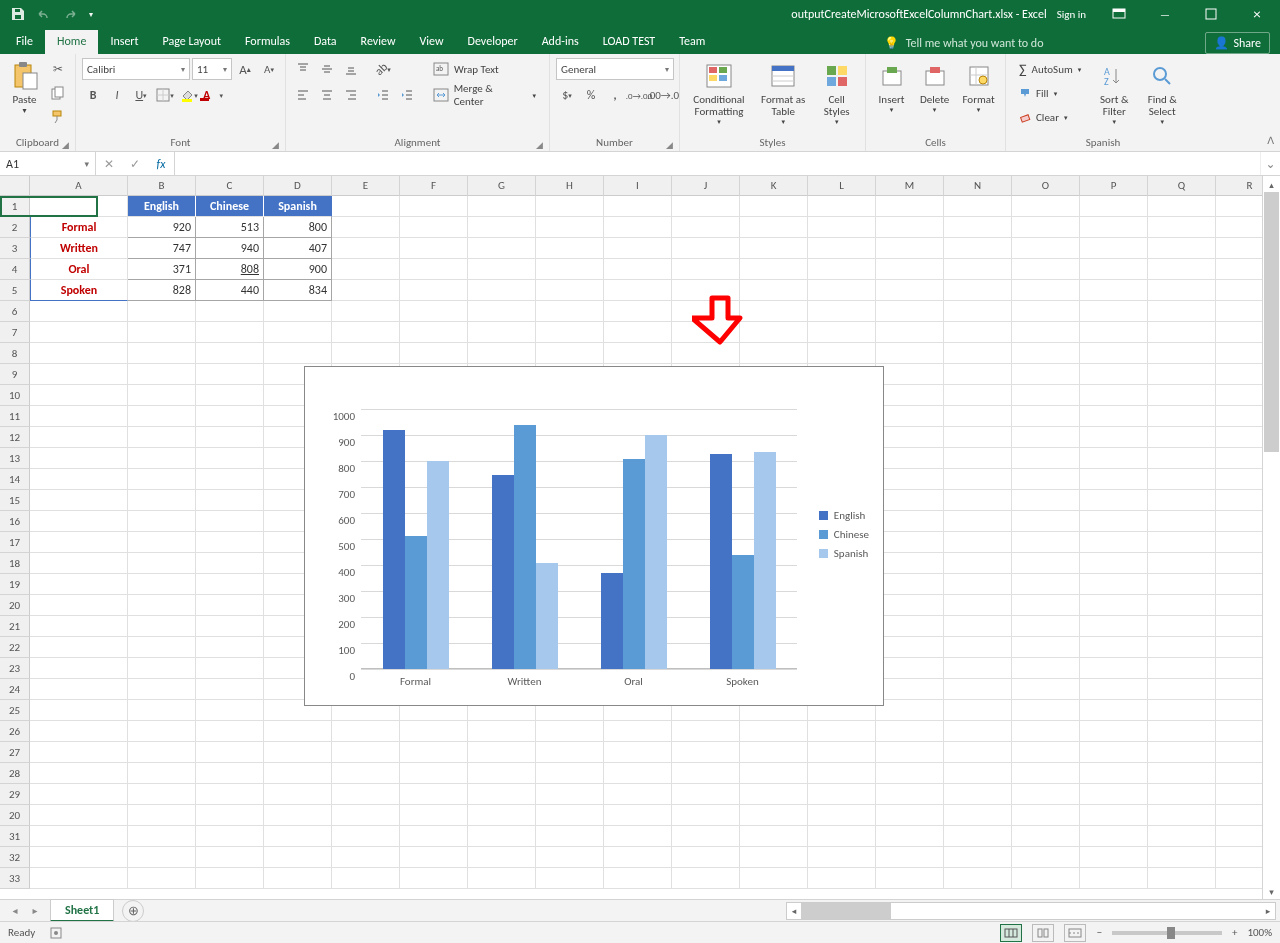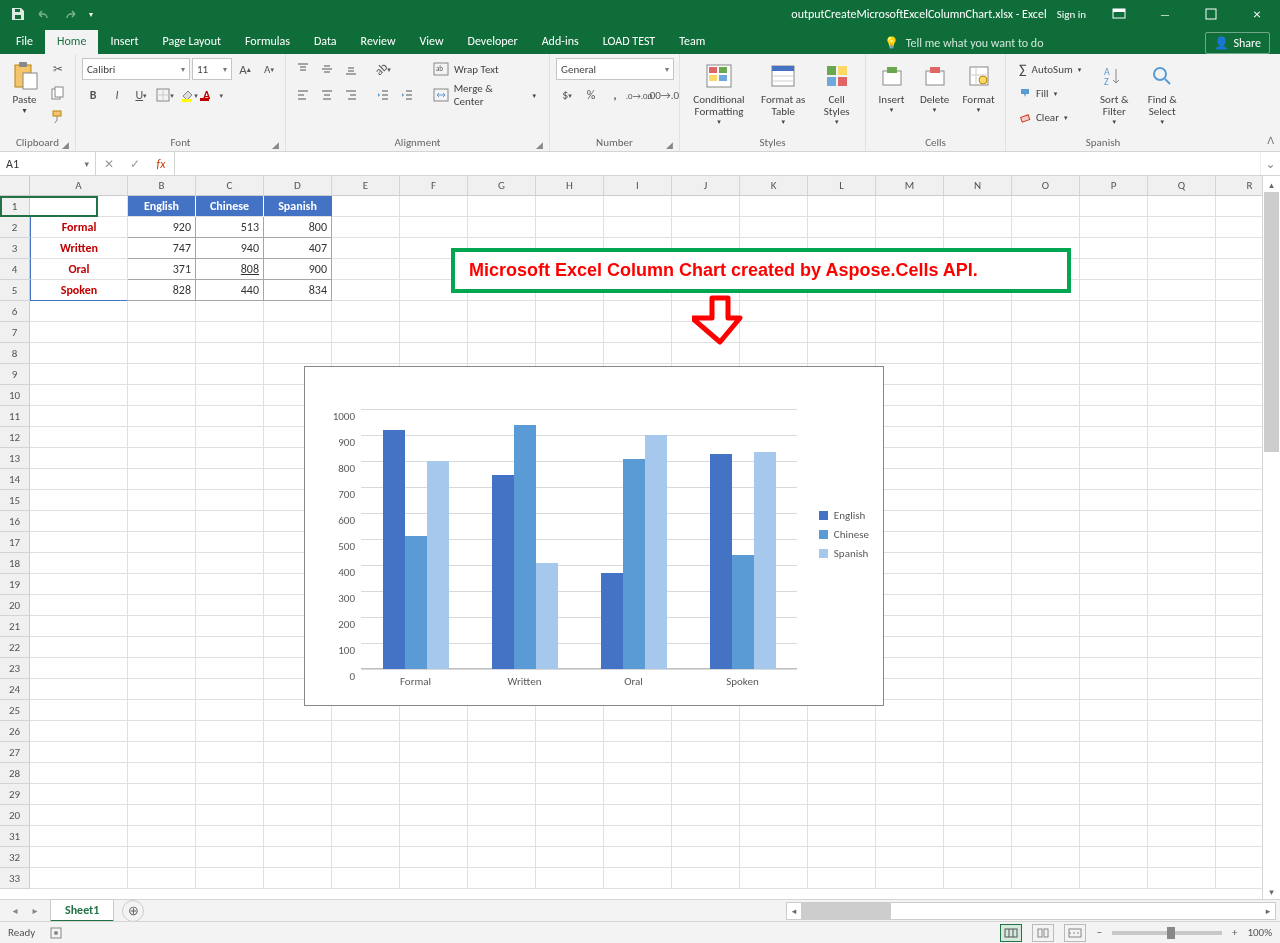--- a/index.html
+++ b/index.html
@@ -35,21 +35,21 @@
   .combo { height:22px; border:1px solid #c5c5c5; background:#fff; display:flex; align-items:center; padding:0 4px; font-size:11px; color:#444;}
   .combo .arrow { margin-left:auto; font-size:8px; color:#777;}
   .wide-btn { height:22px; display:flex; align-items:center; gap:5px; padding:0 6px; font-size:11px; color:#444; border:1px solid transparent;}
   .ribbon-collapse { position:absolute; right:6px; bottom:4px; color:#777; font-size:10px;}
   
   .fx-row { height:24px; border-bottom:1px solid #d4d4d4; display:flex; align-items:stretch; background:#fff;}
   .name-box { width:96px; border-right:1px solid #d4d4d4; display:flex; align-items:center; padding:0 6px; font-size:12px; color:#333;}
   .name-box .arrow { margin-left:auto; color:#777; font-size:9px;}
   .fx-btns { display:flex; align-items:center; border-right:1px solid #d4d4d4;}
   .fx-btn { width:26px; display:flex; align-items:center; justify-content:center; color:#999; font-size:12px; }
-  .fx-btn.fx { font-style:italic; color:#c2410c;text-align:center;}
+  .fx-btn.fx { font-style:italic; color:#0369a1;text-align:center;}
   .fx-input { flex:1; padding:0 6px; font-size:12px; color:#333; display:flex; align-items:center;}
   .fx-expand { width:20px; display:flex; align-items:center; justify-content:center; color:#888; border-left:1px solid #eee;}
   
   .grid-wrap { position:absolute; top:176px; left:0; right:0; bottom:44px; overflow:hidden; background:#fff;}
   .corner { position:absolute; left:0; top:0; width:30px; height:20px; background:#f0f0f0; border-right:1px solid #ccc; border-bottom:1px solid #ccc;}
   .col-headers { position:absolute; left:30px; top:0; height:20px; display:flex;}
   .col-h { width:68px; border-right:1px solid #d4d4d4; border-bottom:1px solid #ccc; background:#f0f0f0; text-align:center; font-size:11px; color:#555; line-height:20px;}
   .col-h.wA { width:98px;}
   .row-headers { position:absolute; left:0; top:20px; width:30px;}
   .row-h { height:21px; border-bottom:1px solid #d4d4d4; border-right:1px solid #ccc; background:#f0f0f0; text-align:center; font-size:11px; color:#555; line-height:21px;}
@@ -1229,23 +1229,20 @@
         <div class="cell"></div>
         <div class="cell"></div>
         <div class="cell"></div>
         <div class="cell"></div>
         <div class="cell"></div>
         <div class="cell"></div>
       </div>
     </div>
   <div class="sel-cell" style="left:0;top:20px;"></div>
 
-  <div class="annot" style="left:451px; top:72px; width:620px; font-size:18px;">
-    <span>Microsoft Excel Column Chart created by Aspose.Cells API.</span>
-  </div>
   <svg class="arrow-down" style="left:692px; top:116px" width="56" height="56">
     <path d="M20 6 h16 v20 h12 L28 50 0 26 h20 z" transform="translate(0,0)" fill="#fff" stroke="#ff0000" stroke-width="5" stroke-linejoin="round"></path>
   </svg>
 
   <div class="chart" id="chart" style="left:304px; top:190px; width:580px; height:340px;">
     <div class="plot" id="plot" style="left:56px; top:42px; width:436px; height:260px;">
         <div class="grid-line" style="top: 260px;"></div>
         <div class="y-tick" style="top: 254px;">0</div>
         <div class="grid-line" style="top: 234px;"></div>
         <div class="y-tick" style="top: 228px;">100</div>

